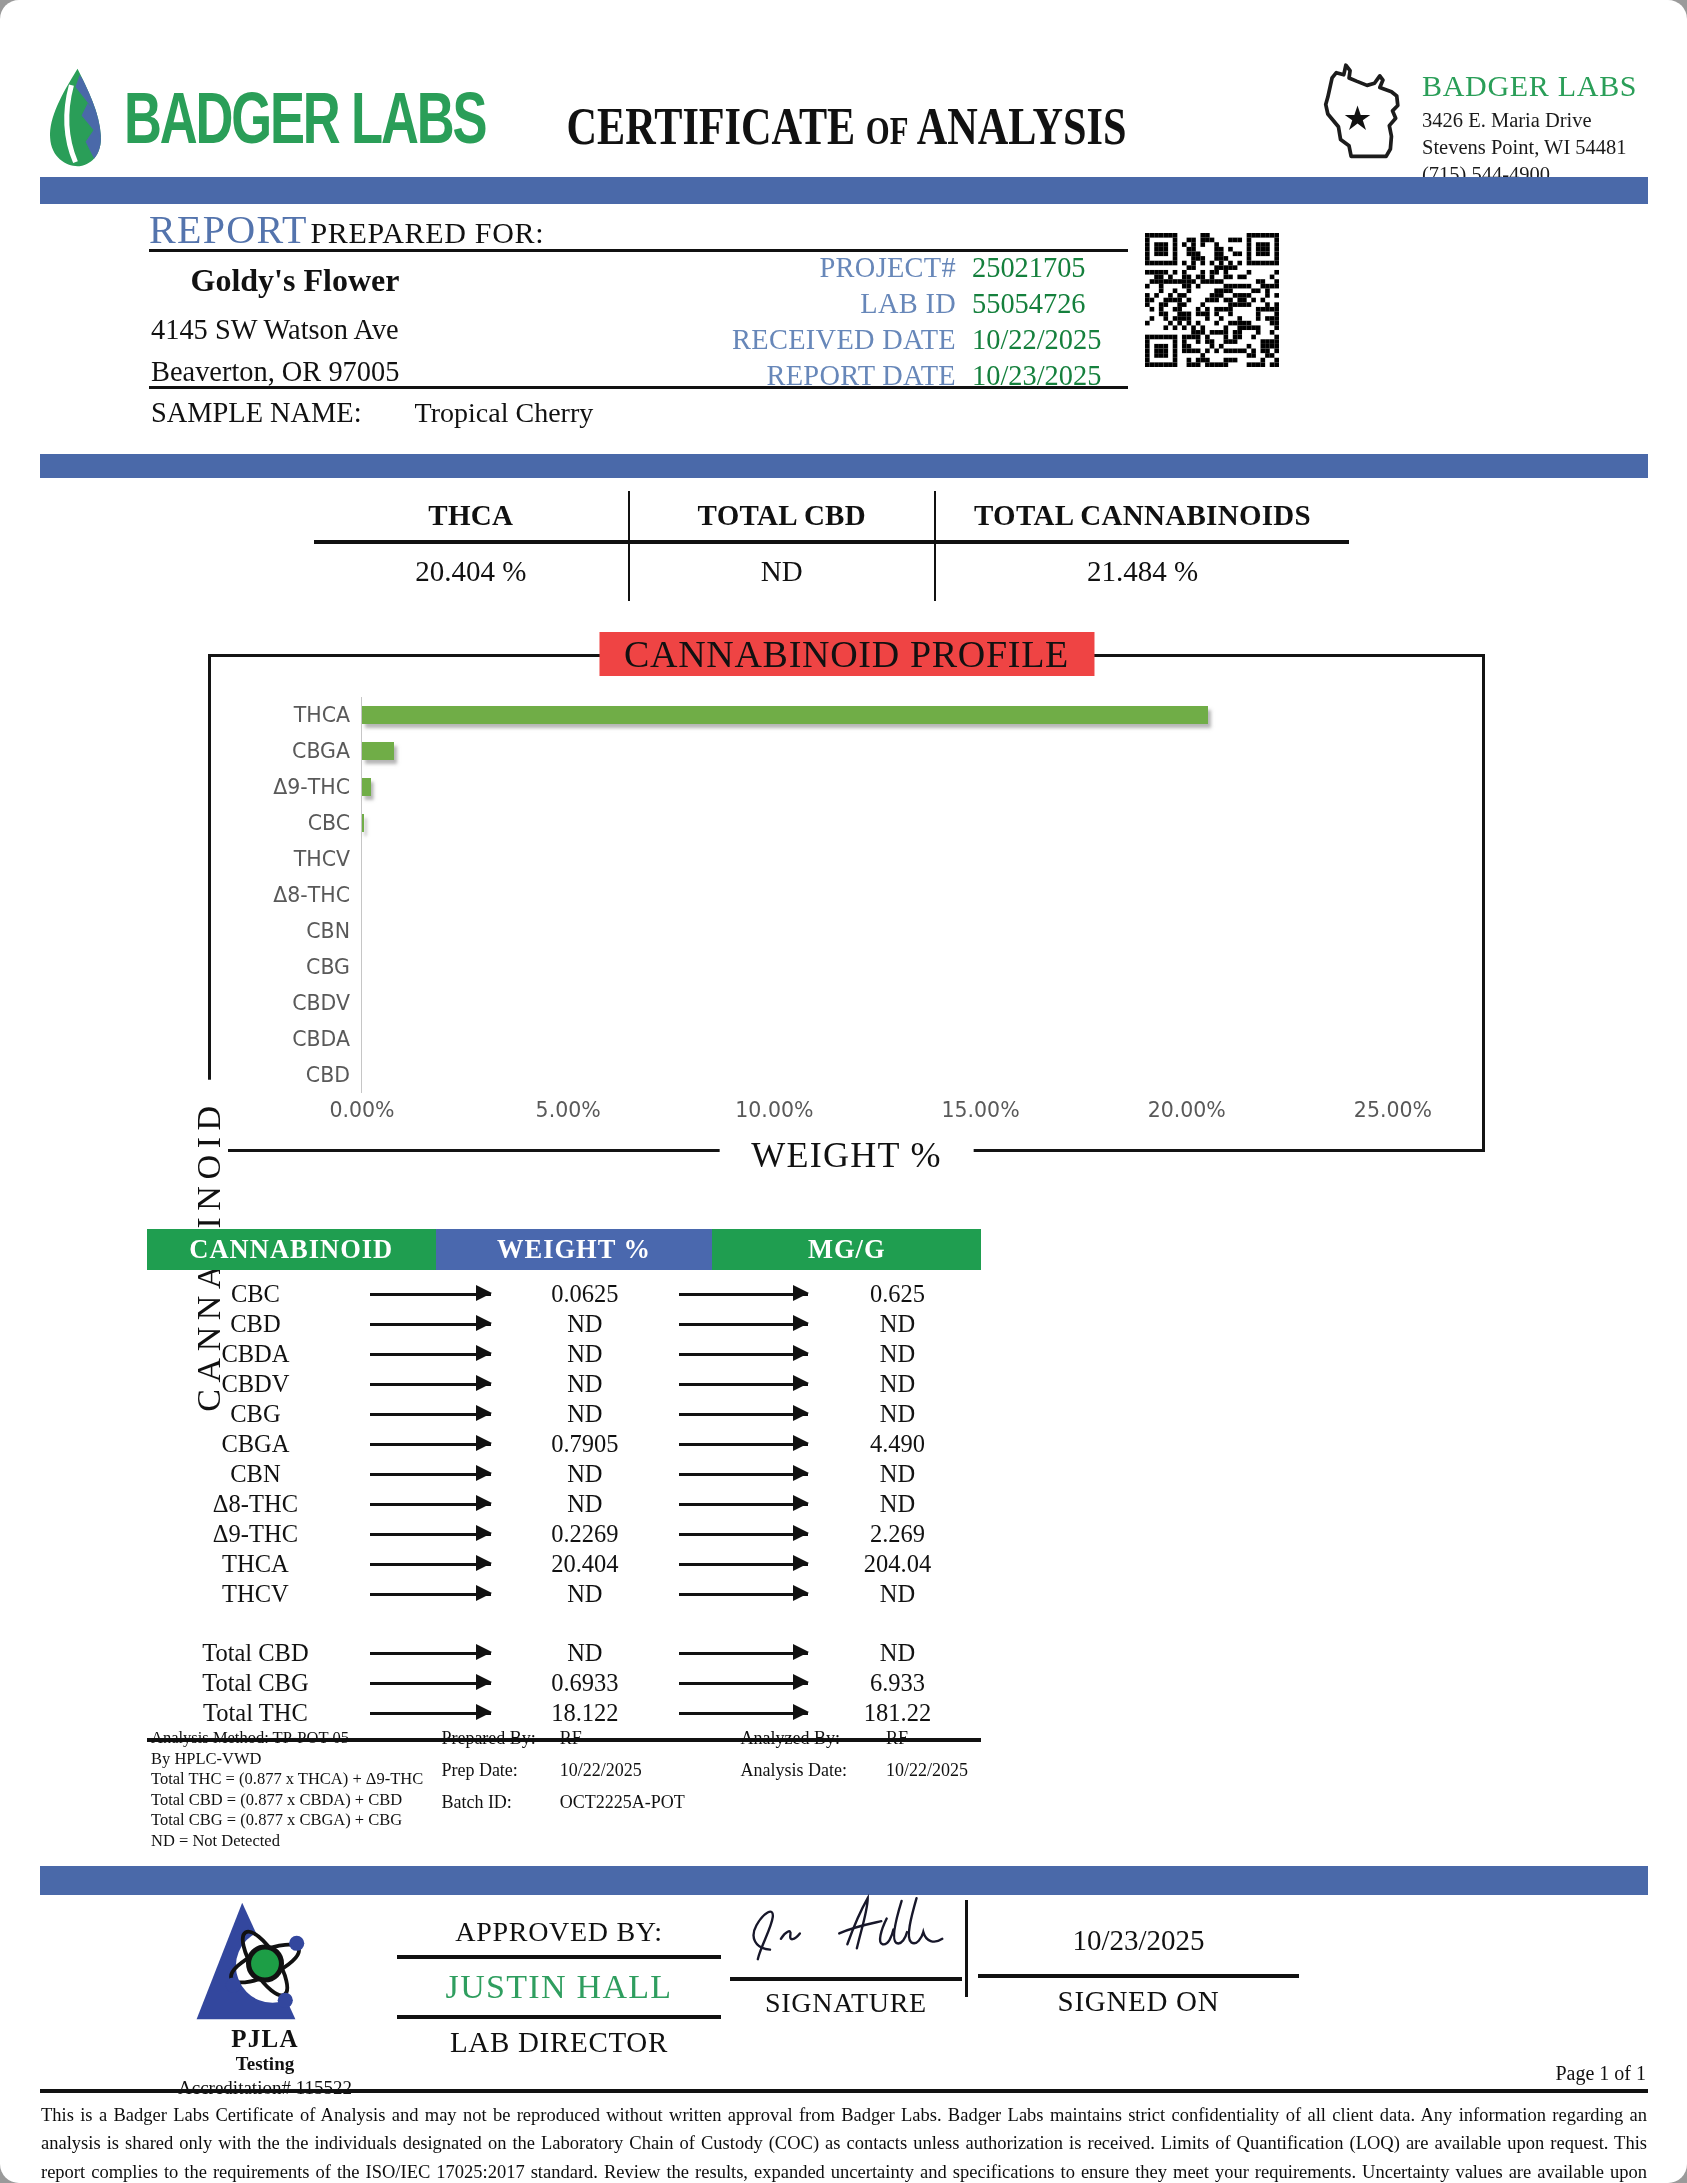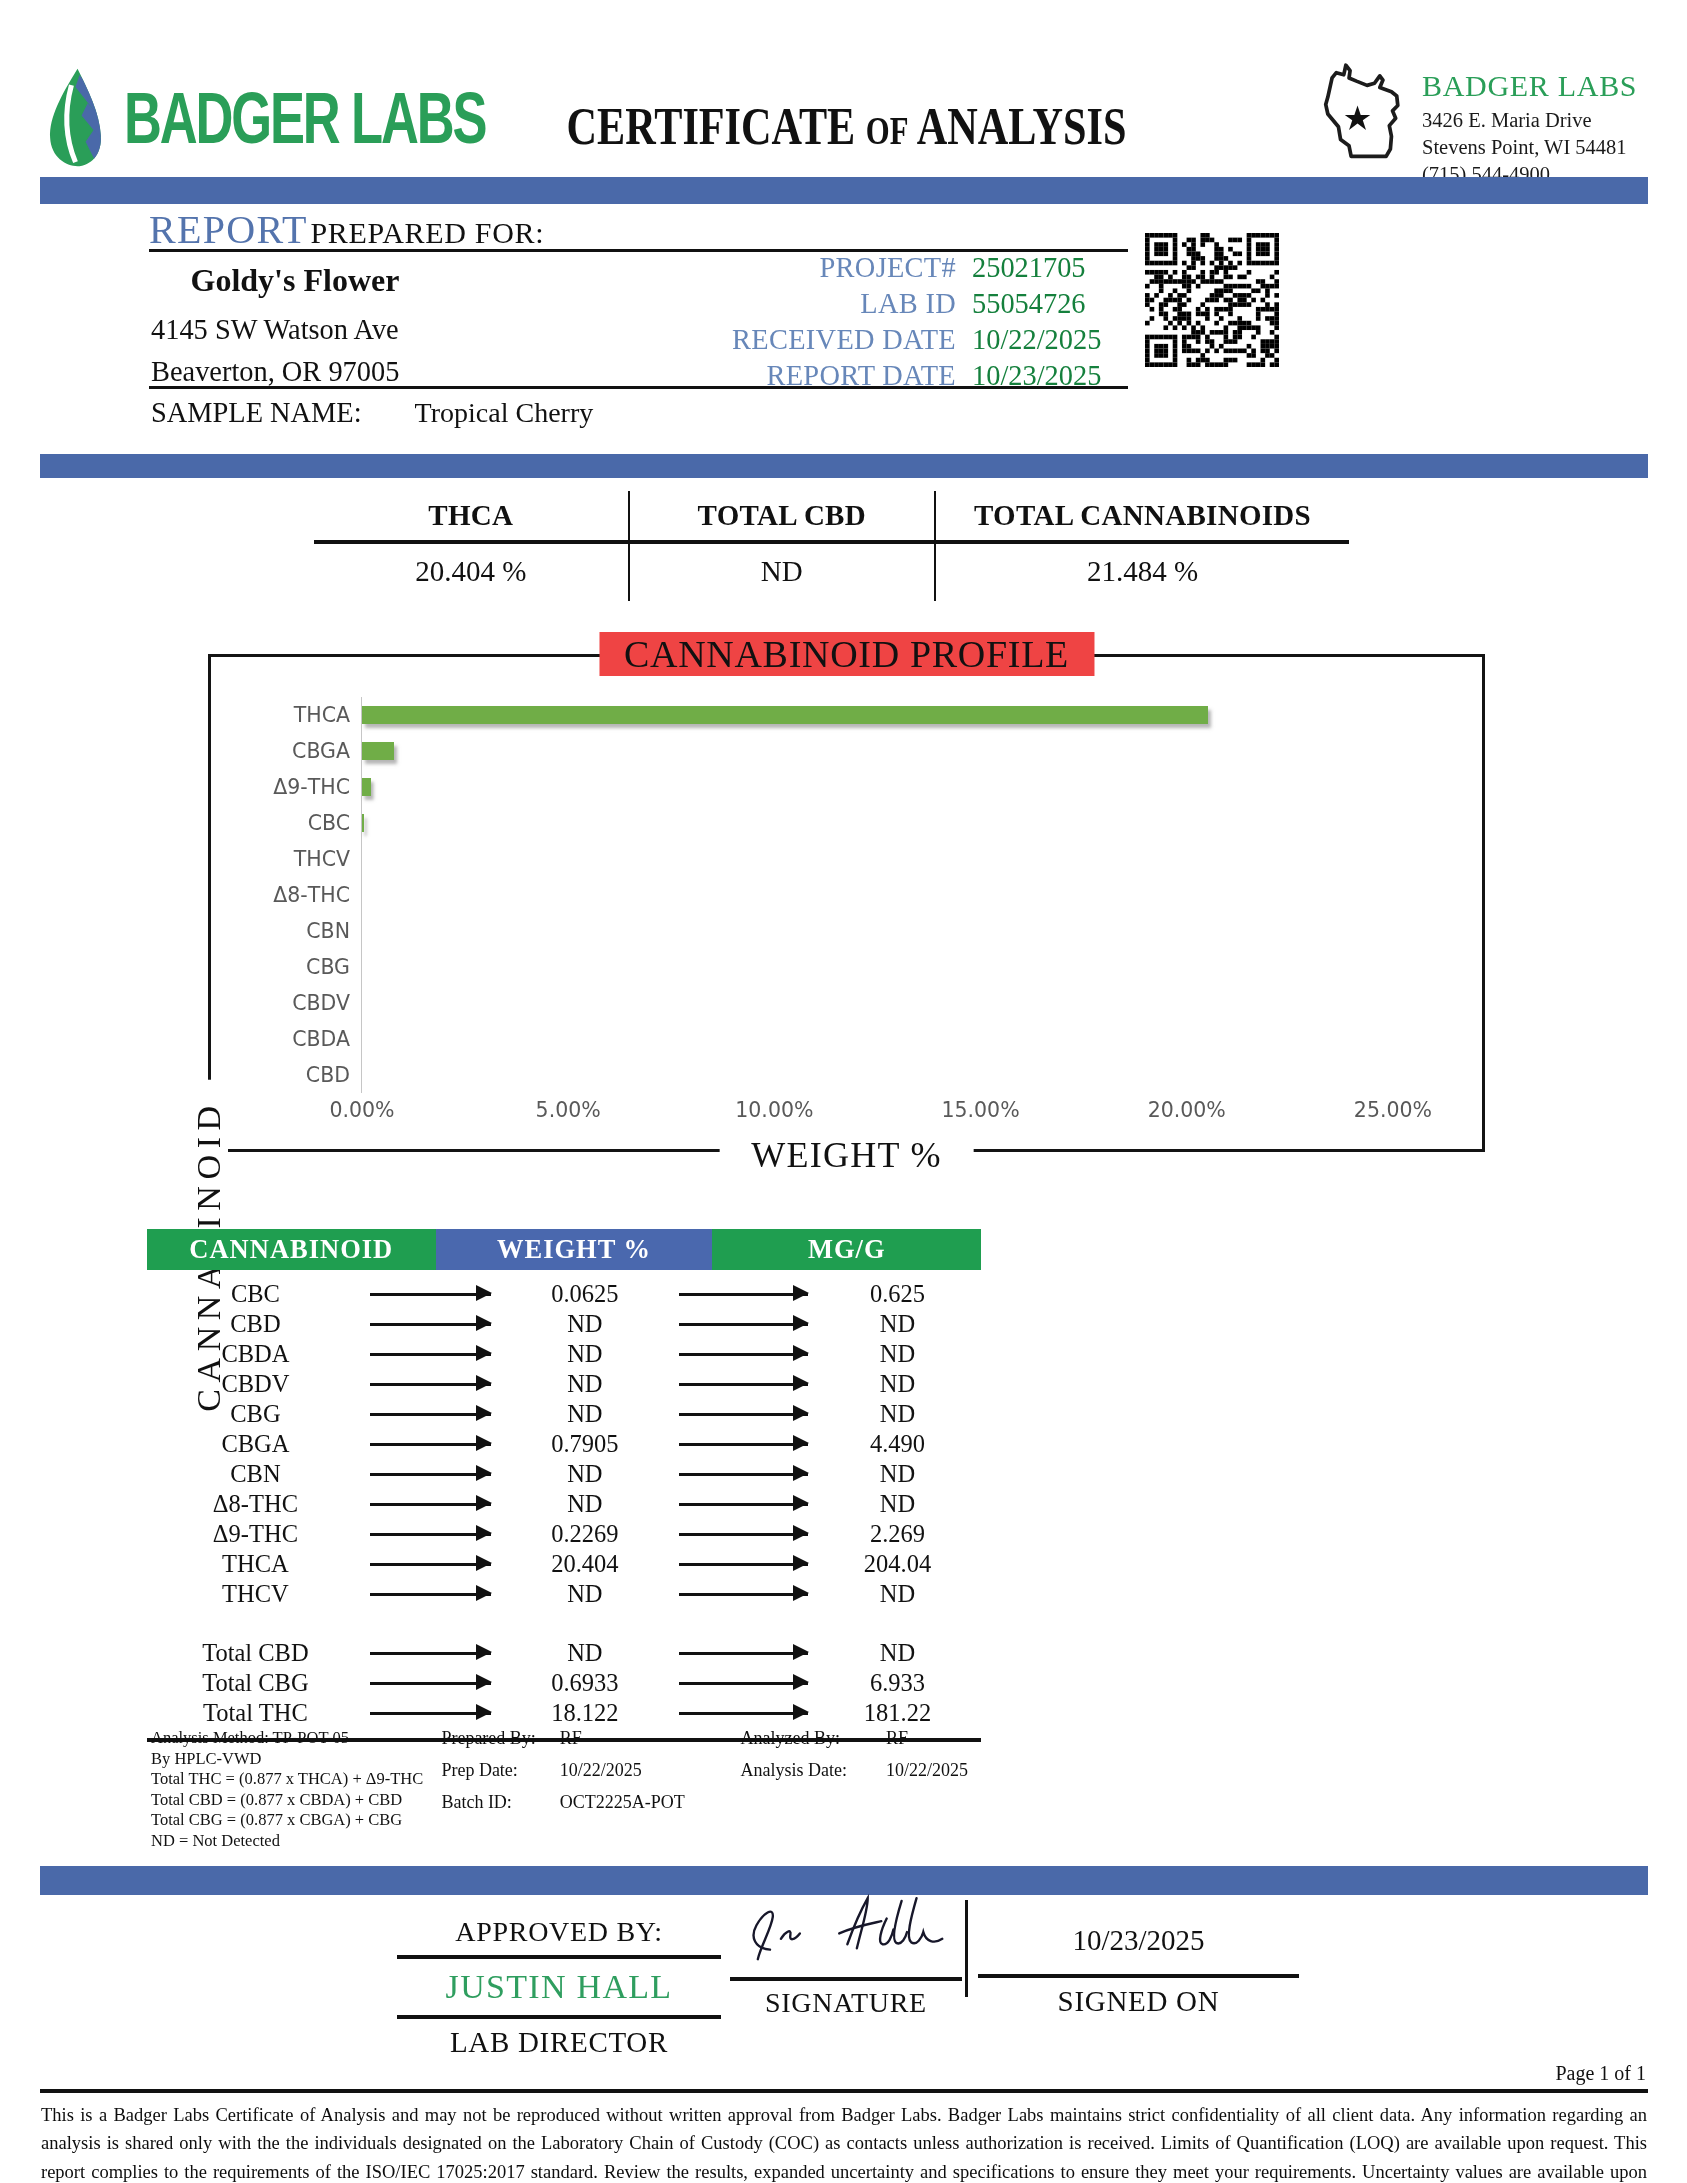--- a/index.html
+++ b/index.html
@@ -1,17 +1,17 @@
 <!DOCTYPE html>
 <html style="font-size:10.6px"><head>
 <meta charset="utf-8">
 <style>
   html,body{margin:0;padding:0;background:#9a9a9a;}
   .page{position:relative;width:1687px;height:2183px;background:#ffffff;margin:0 auto;
-        font-family:"Liberation Serif","DejaVu Serif",serif;color:#111;overflow:hidden;}
+        font-family:"Liberation Serif","DejaVu Serif",serif;color:#111;overflow:hidden;border-radius:19px;}
   .abs{position:absolute;}
 
   
   .logo{left:41px;top:64px;display:flex;align-items:center;gap:12px;}
   .logo svg{display:block;}
   .logo-text{font-family:"Liberation Sans","DejaVu Sans",sans-serif;font-size:64px;font-weight:600;
              color:#2a9e58;letter-spacing:-2.6px;transform:scale(.82,1.12);transform-origin:left center;white-space:nowrap;}
   .cert-title{left:476px;top:101px;width:741px;text-align:center;font-weight:700;font-size:44px;
               letter-spacing:0px;transform:scale(.96,1.22);transform-origin:center;white-space:nowrap;}
   .cert-title .of{font-size:32px;}
@@ -828,20 +828,37 @@
         </div>
         <div class="fn-row">
           <span class="fn-label">Analysis Date:</span>
           <span class="fn-value">10/22/2025</span>
         </div>
       </div>
   </div>
 
   <div class="abs hbar bar-foot"></div>
 
+  <div class="abs pjla">
+    <span>
+      <svg width="152" height="122" viewBox="0 0 120 96">
+        <polygon points="42,2 6,94 84,94" fill="#33479e"></polygon>
+        <circle cx="66" cy="52" r="29" fill="#ffffff"></circle>
+        <ellipse cx="60" cy="50" rx="29" ry="10" fill="none" stroke="#111" stroke-width="3" transform="rotate(-24 60 50)"></ellipse>
+        <ellipse cx="60" cy="50" rx="29" ry="10" fill="none" stroke="#111" stroke-width="3" transform="rotate(58 60 50)"></ellipse>
+        <circle cx="60" cy="50" r="13" fill="#1d9e46" stroke="#111" stroke-width="4"></circle>
+        <circle cx="85" cy="34" r="6" fill="#33479e"></circle>
+        <circle cx="35" cy="67" r="6" fill="#33479e"></circle>
+        <circle cx="76" cy="79" r="6" fill="#33479e"></circle>
+      </svg>
+    </span>
+    <div class="pjla-name">PJLA</div>
+    <div class="pjla-sub">Testing</div>
+    <div class="pjla-acc">Accreditation# 115522</div>
+  </div>
 
   <div class="abs sig-block">
     <span>
       <svg width="232" height="78" viewBox="0 0 340 115">
         <g fill="none" stroke="#17172a" stroke-width="3.5" stroke-linecap="round">
           <path d="M58,88 C36,86 28,70 38,52 C48,34 64,24 62,40 C60,56 44,84 40,102"></path>
           <path d="M74,72 C80,62 90,56 88,66 C86,76 94,74 102,64"></path>
           <path d="M172,80 C182,52 194,26 202,12 C202,30 192,60 186,86"></path>
           <path d="M160,64 C182,54 204,50 222,46"></path>
           <path d="M230,42 C222,58 216,78 224,80 C232,82 238,68 240,58"></path>

